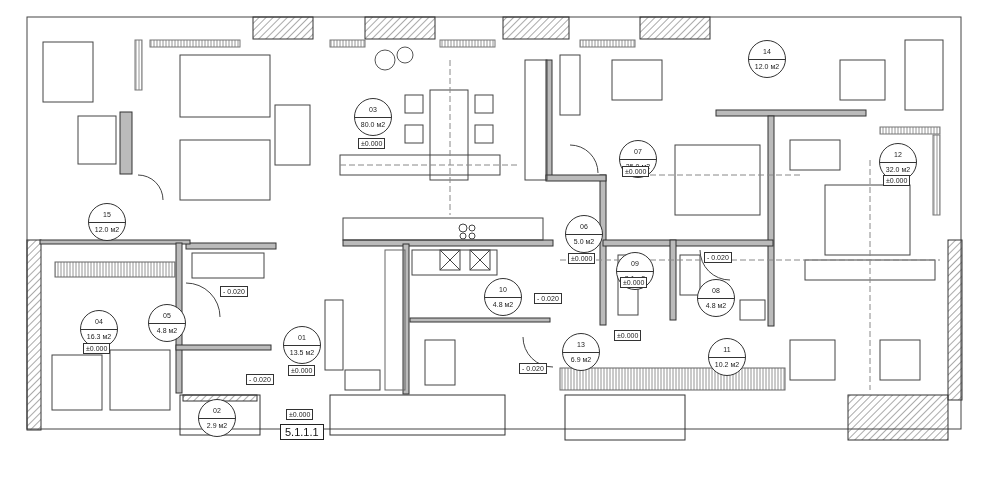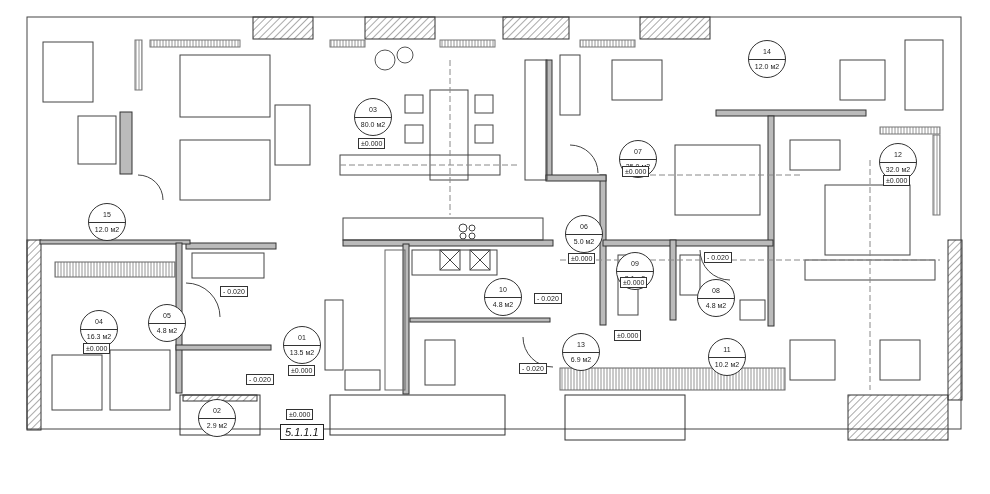--- a/index.html
+++ b/index.html
@@ -2,21 +2,21 @@
 <html><head>
 <meta charset="utf-8">
 <style>
   html,body{margin:0;padding:0;background:#fff;}
   #plan{position:relative;width:990px;height:494px;overflow:hidden;background:#fff;font-family:"Liberation Sans",sans-serif;}
   svg{position:absolute;left:0;top:0;}
   .lbl{position:absolute;width:38px;height:38px;border:1px solid #333;border-radius:50%;background:#fff;font-size:7px;color:#222;text-align:center;box-sizing:border-box;}
   .lbl .num{display:block;height:18px;line-height:22px;border-bottom:1px solid #333;}
   .lbl .area{display:block;line-height:14px;}
   .lvl{position:absolute;font-size:7px;color:#222;border:1px solid #333;padding:0 2px;line-height:9px;background:#fff;white-space:nowrap;}
-  .sec{position:absolute;font-size:11px;color:#111;border:1px solid #222;padding:1px 4px;background:#fff;font-style:italic;}
+  .sec{position:absolute;font-size:11px;color:#111;border:1px solid #222;padding:1px 4px;background:#fff;}
 </style>
 </head>
 <body>
 
 <div id="plan">
   <svg width="990" height="494" viewBox="0 0 990 494">
     <defs>
       <pattern id="hatch" patternUnits="userSpaceOnUse" width="5" height="5" patternTransform="rotate(45)">
         <line x1="0" y1="0" x2="0" y2="5" stroke="#555" stroke-width="1"></line>
       </pattern>

